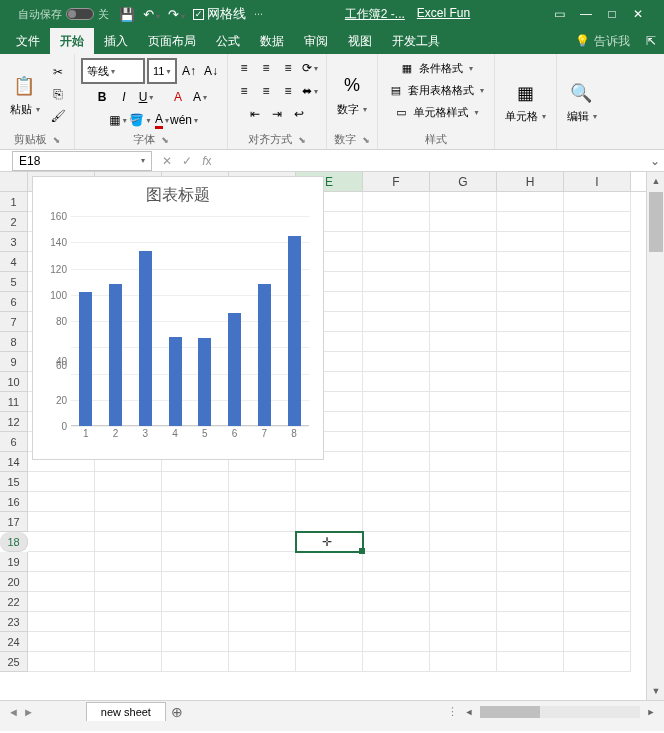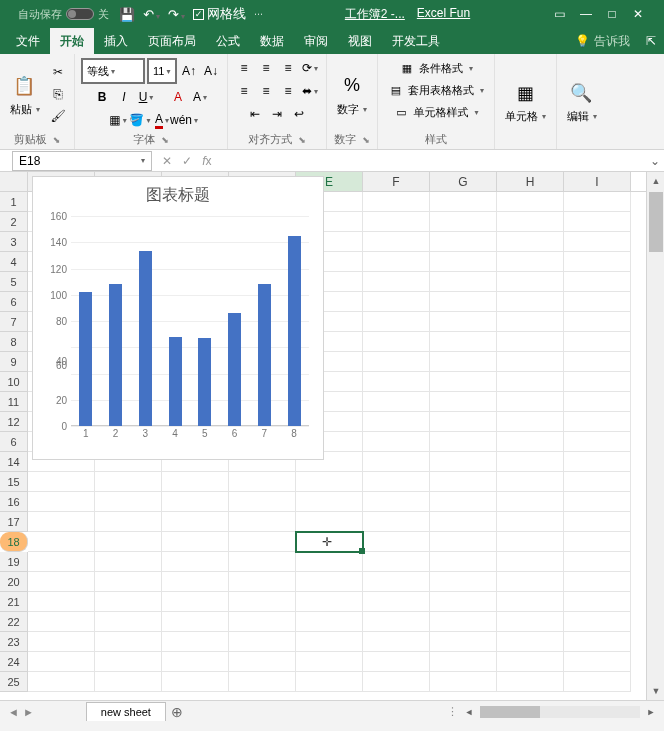--- a/index.html
+++ b/index.html
@@ -53,21 +53,21 @@
 
 
 .gridwrap { position:relative; height: 528px; overflow:hidden; background:#fff; }
 .colheads { display:flex; height:20px; border-bottom:1px solid #d4d4d4; }
 .corner { width:28px; border-right:1px solid #d4d4d4; background:#f0f0f0; }
 .colhead { width:67px; border-right:1px solid #d4d4d4; background:#f0f0f0; text-align:center; font-size:12px; line-height:20px; color:#444; }
 .colhead.active { background:#d6e9d8; color:#217346; }
 .rows { display:flex; flex-direction:column; }
 .gridrow { display:flex; height:20px; }
 .rowhead { width:28px; border-right:1px solid #d4d4d4; border-bottom:1px solid #d4d4d4; background:#f0f0f0; text-align:center; font-size:11px; line-height:20px; color:#444; }
-.rowhead.active { background:#fdba74; color:#217346;border-radius:9px; }
+.rowhead.active { background:#e5e5e5; color:#217346;border-radius:9px; }
 .cell { width:67px; border-right:1px solid #e5e5e5; border-bottom:1px solid #e5e5e5; height:20px; }
 .cell.selected { outline:2px solid #217346; outline-offset:-1px; position:relative; }
 .cell.selected::after { content:""; position:absolute; right:-3px; bottom:-3px; width:6px; height:6px; background:#217346; }
 .vscroll { position:absolute; right:0; top:0; width:18px; height:100%; background:#f0f0f0; border-left:1px solid #d4d4d4; }
 .vscroll .thumb { background:#c0c0c0; width:14px; margin:2px; height:60px; position:absolute; top:18px; }
 .vscroll .arrow { position:absolute; left:0; width:18px; height:18px; text-align:center; font-size:9px; color:#666; line-height:18px; cursor:pointer; }
 
 
 .chart { position:absolute; left:32px; top:4px; width:292px; height:284px; background:#fff; border:1px solid #d4d4d4; }
 .chart-title { text-align:center; font-size:16px; color:#555; padding:8px 0 4px; }
@@ -563,32 +563,20 @@
         <div class="cell"></div>
         <div class="cell"></div>
         <div class="cell"></div>
         <div class="cell"></div>
         <div class="cell"></div>
         <div class="cell"></div>
         <div class="cell"></div>
       </div>
       <div class="gridrow">
         <div class="rowhead">20</div>
-        <div class="cell"></div>
-        <div class="cell"></div>
-        <div class="cell"></div>
-        <div class="cell"></div>
-        <div class="cell"></div>
-        <div class="cell"></div>
-        <div class="cell"></div>
-        <div class="cell"></div>
-        <div class="cell"></div>
-      </div>
-      <div class="gridrow">
-        <div class="rowhead">21</div>
         <div class="cell"></div>
         <div class="cell"></div>
         <div class="cell"></div>
         <div class="cell"></div>
         <div class="cell"></div>
         <div class="cell"></div>
         <div class="cell"></div>
         <div class="cell"></div>
         <div class="cell"></div>
       </div>

